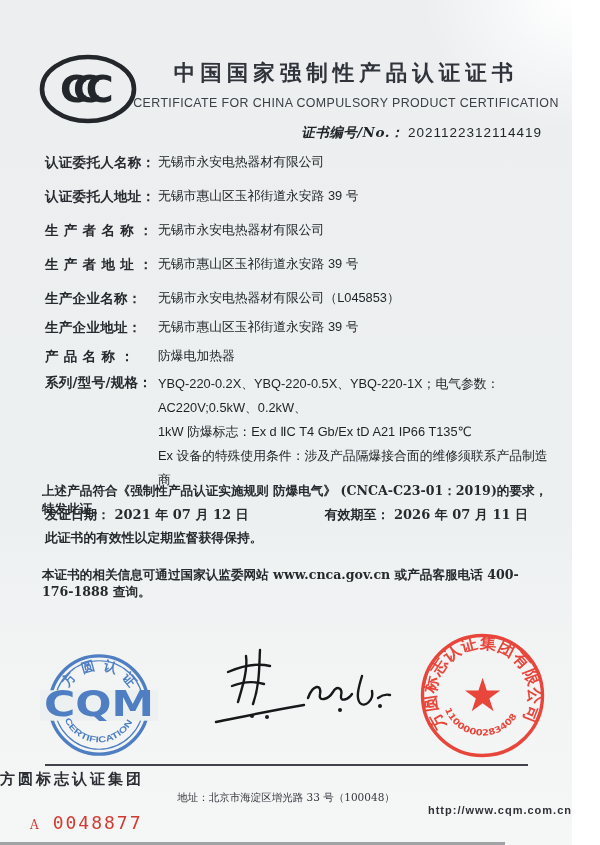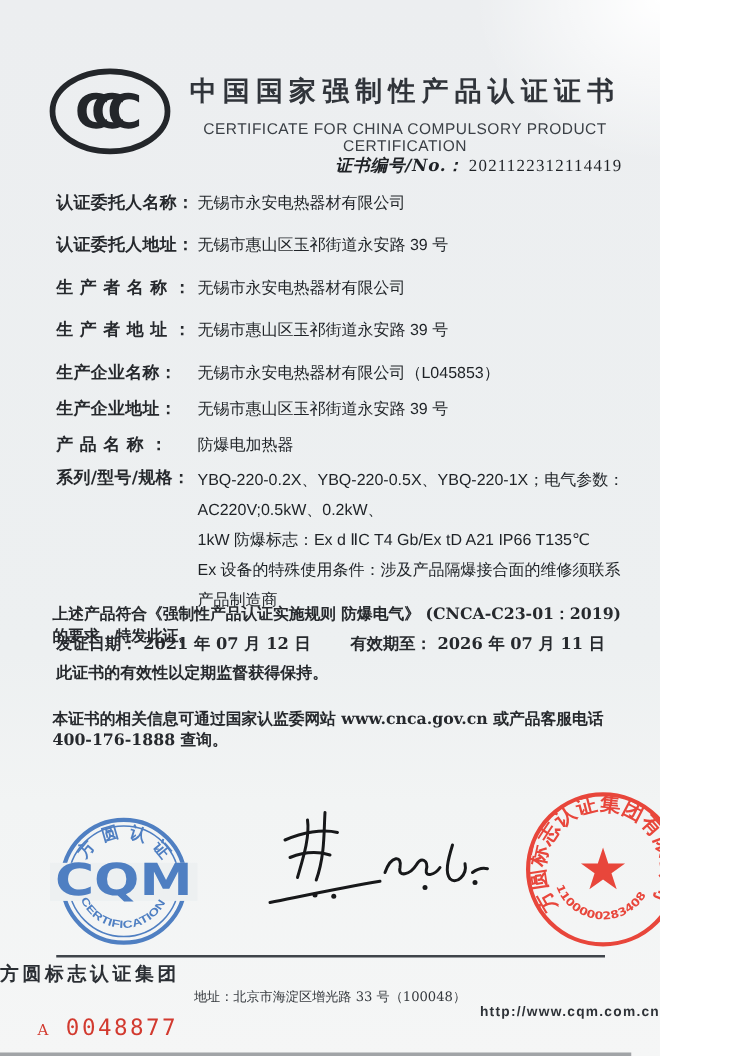--- a/index.html
+++ b/index.html
@@ -1,36 +1,36 @@
 <!DOCTYPE html>
 <html><head>
 <meta charset="utf-8">
 <style>
   html,body{margin:0;padding:0;}
   .page{
     position:relative;
-    width:528px;height:845px;
+    width:572px;height:845px;
     background:linear-gradient(180deg,#eceef0 0%,#edf0f1 62%,#f2f4f4 76%,#f5f6f6 100%);
     font-family:"DejaVu Serif", serif;
     color:#26292d;
     overflow:hidden;
   }
   .corner-light{position:absolute;top:0;right:0;width:150px;height:130px;
     background:radial-gradient(ellipse at top right,#ffffff 0%,rgba(255,255,255,0) 70%);}
   .bottom-strip{position:absolute;bottom:0;left:0;width:505px;height:3px;background:#84888c;opacity:.75;}
 
   
   .ccc-logo{position:absolute;left:36px;top:50px;}
   .titles{position:absolute;left:128px;right:8px;top:58px;text-align:center;}
   .title-cn{font-size:21.5px;font-weight:600;letter-spacing:5px;color:#30343a;}
   .title-en{margin-top:9px;font-family:"Liberation Sans",sans-serif;font-size:12.4px;
     letter-spacing:.4px;color:#3b4046;}
   .cert-no{position:absolute;top:124px;right:30px;font-size:13.5px;color:#1f2226;}
   .cert-no .lbl{font-style:italic;font-weight:600;letter-spacing:.5px;}
-  .cert-no .num{font-family:Liberation Serif, serif;letter-spacing:1px;margin-left:4px;}
+  .cert-no .num{font-family:Liberation Sans, sans-serif;letter-spacing:1px;margin-left:4px;}
 
   
   .fields{position:absolute;left:45px;right:24px;top:152px;}
   .row{display:flex;align-items:flex-start;}
   .row .lab{flex:0 0 113px;font-weight:700;font-size:13.5px;letter-spacing:.3px;
     line-height:20px;white-space:nowrap;color:#26292d;}
   .row .val{flex:1;font-family:"Liberation Sans",sans-serif;font-size:12.8px;
     line-height:20px;white-space:pre-line;color:#1e2226;}
   .gap-a{margin-bottom:14px;}
   .gap-b{margin-bottom:9px;}

